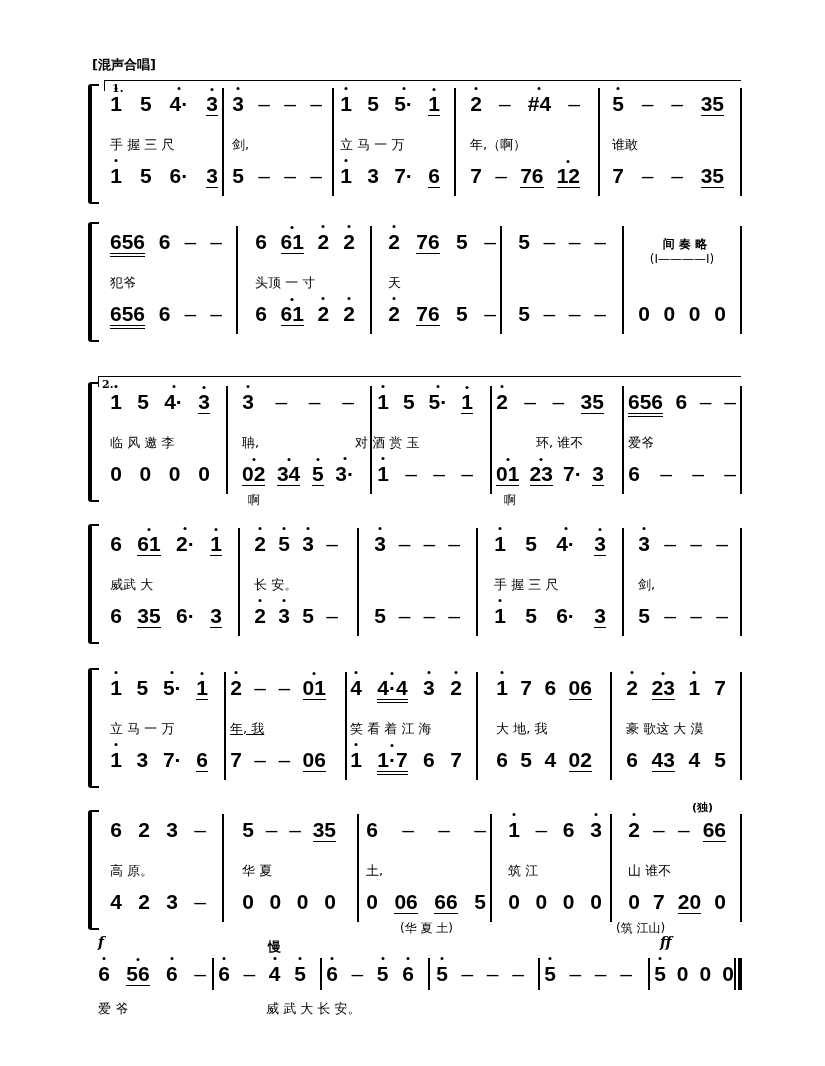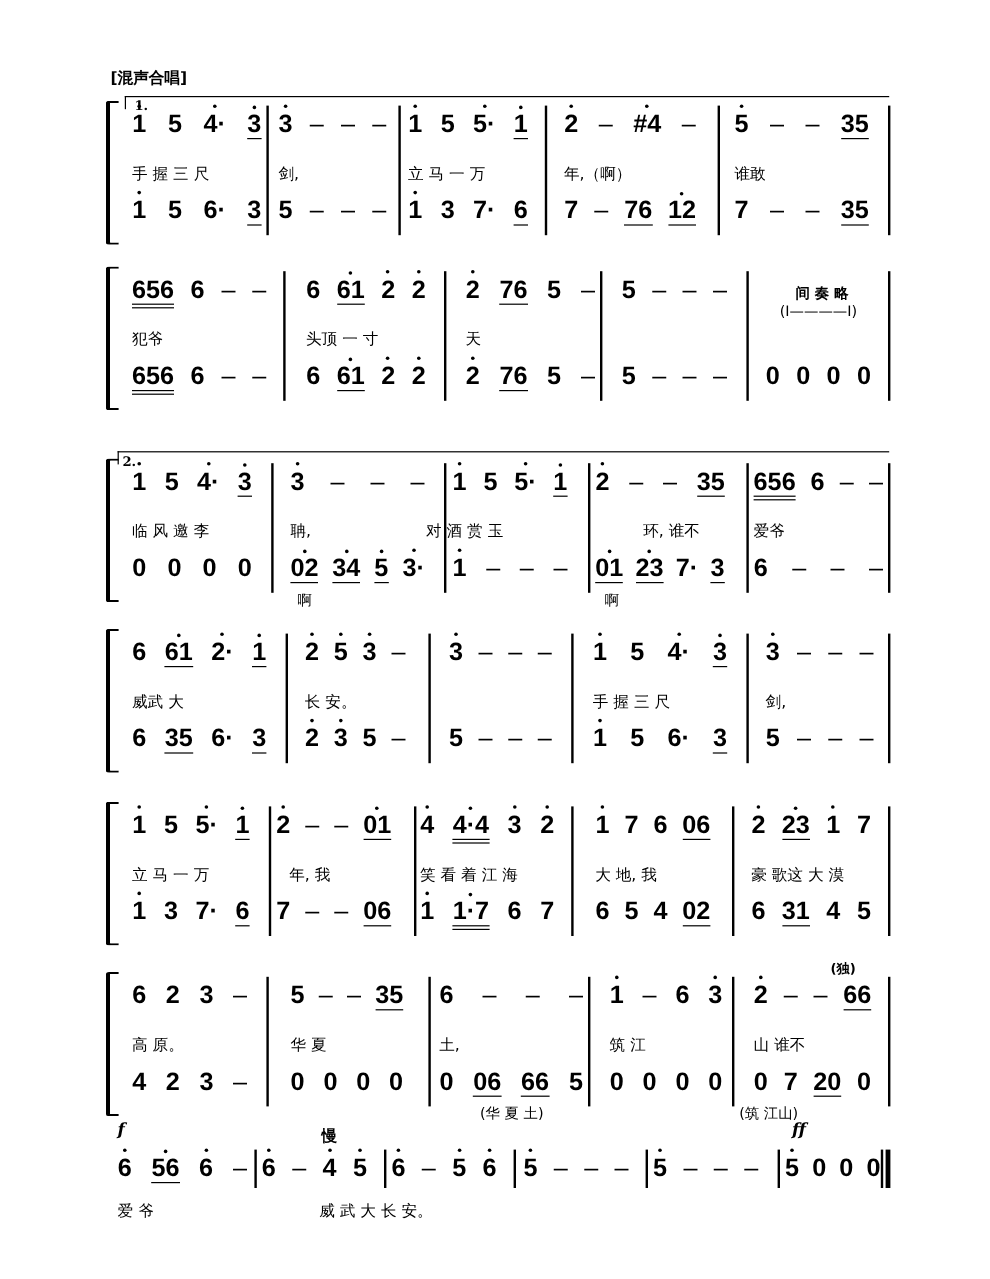--- a/index.html
+++ b/index.html
@@ -324,21 +324,21 @@
       <span class="n">3</span>
       <span class="n">7·</span>
       <span class="n ul">6</span>
     </div>
     <div class="measure notes" style="left: 230px; top: 676px; width: 96px;">
       <span class="n">2<span class="dot"></span></span>
       <span class="n" style="font-weight: normal;">–</span>
       <span class="n" style="font-weight: normal;">–</span>
       <span class="n ul">01<span class="dot"></span></span>
     </div>
-    <div class="row lyric" style="left: 241px; top: 720px;">年,      我</div>
+    <div class="row lyric" style="left: 230px; top: 720px; text-decoration: underline;">年,      我</div>
     <div class="measure notes" style="left: 230px; top: 748px; width: 96px;">
       <span class="n">7</span>
       <span class="n" style="font-weight: normal;">–</span>
       <span class="n" style="font-weight: normal;">–</span>
       <span class="n ul">06</span>
     </div>
     <div class="measure notes" style="left: 350px; top: 676px; width: 112px;">
       <span class="n">4<span class="dot"></span></span>
       <span class="n ul2">4·4<span class="dot"></span></span>
       <span class="n">3<span class="dot"></span></span>
@@ -366,21 +366,21 @@
     </div>
     <div class="measure notes" style="left: 626px; top: 676px; width: 100px;">
       <span class="n">2<span class="dot"></span></span>
       <span class="n ul">23<span class="dot"></span></span>
       <span class="n">1<span class="dot"></span></span>
       <span class="n">7</span>
     </div>
     <div class="row lyric" style="left: 626px; top: 720px;">豪 歌这 大 漠</div>
     <div class="measure notes" style="left: 626px; top: 748px; width: 100px;">
       <span class="n">6</span>
-      <span class="n ul">31</span>
+      <span class="n ul">43</span>
       <span class="n">4</span>
       <span class="n">5</span>
     </div>
     <div class="brace" style="top: 810px; height: 116px;"></div>
     <div class="bar" style="left: 222px; top: 814px; height: 108px;"></div>
     <div class="bar" style="left: 357px; top: 814px; height: 108px;"></div>
     <div class="bar" style="left: 490px; top: 814px; height: 108px;"></div>
     <div class="bar" style="left: 610px; top: 814px; height: 108px;"></div>
     <div class="bar" style="left: 740px; top: 814px; height: 108px;"></div>
     <div class="measure notes" style="left: 110px; top: 818px; width: 96px;">

